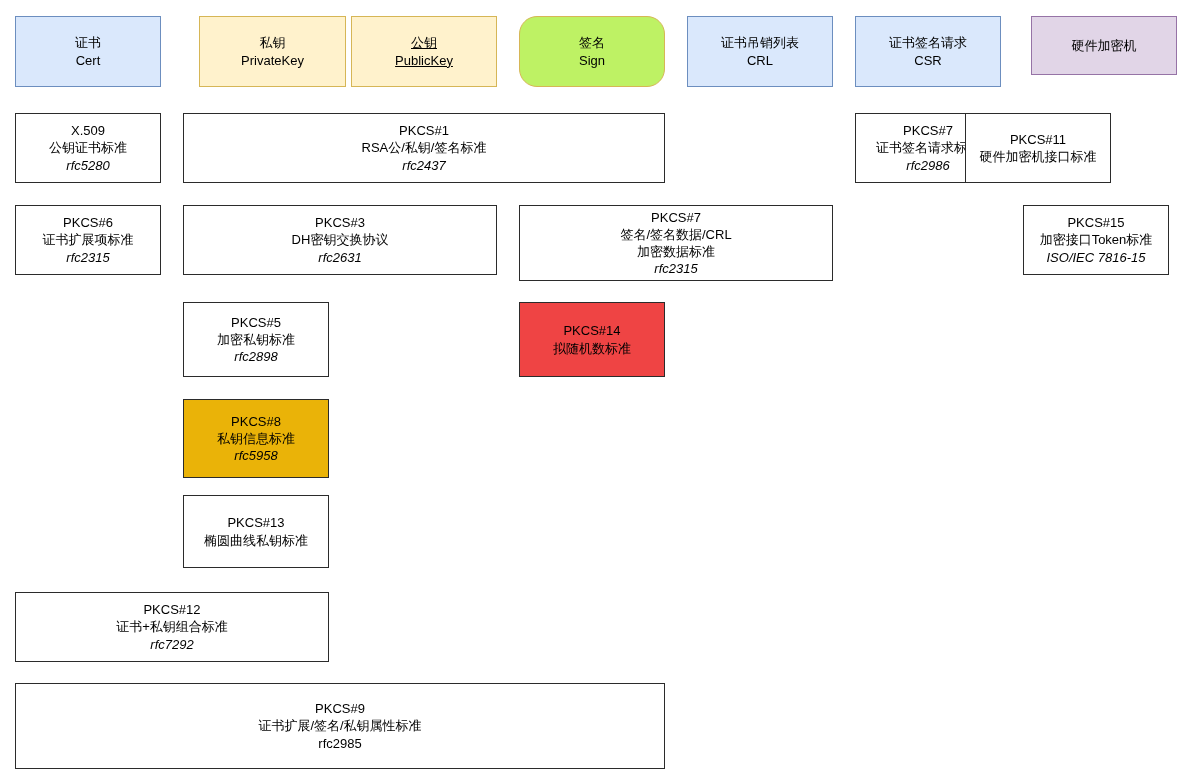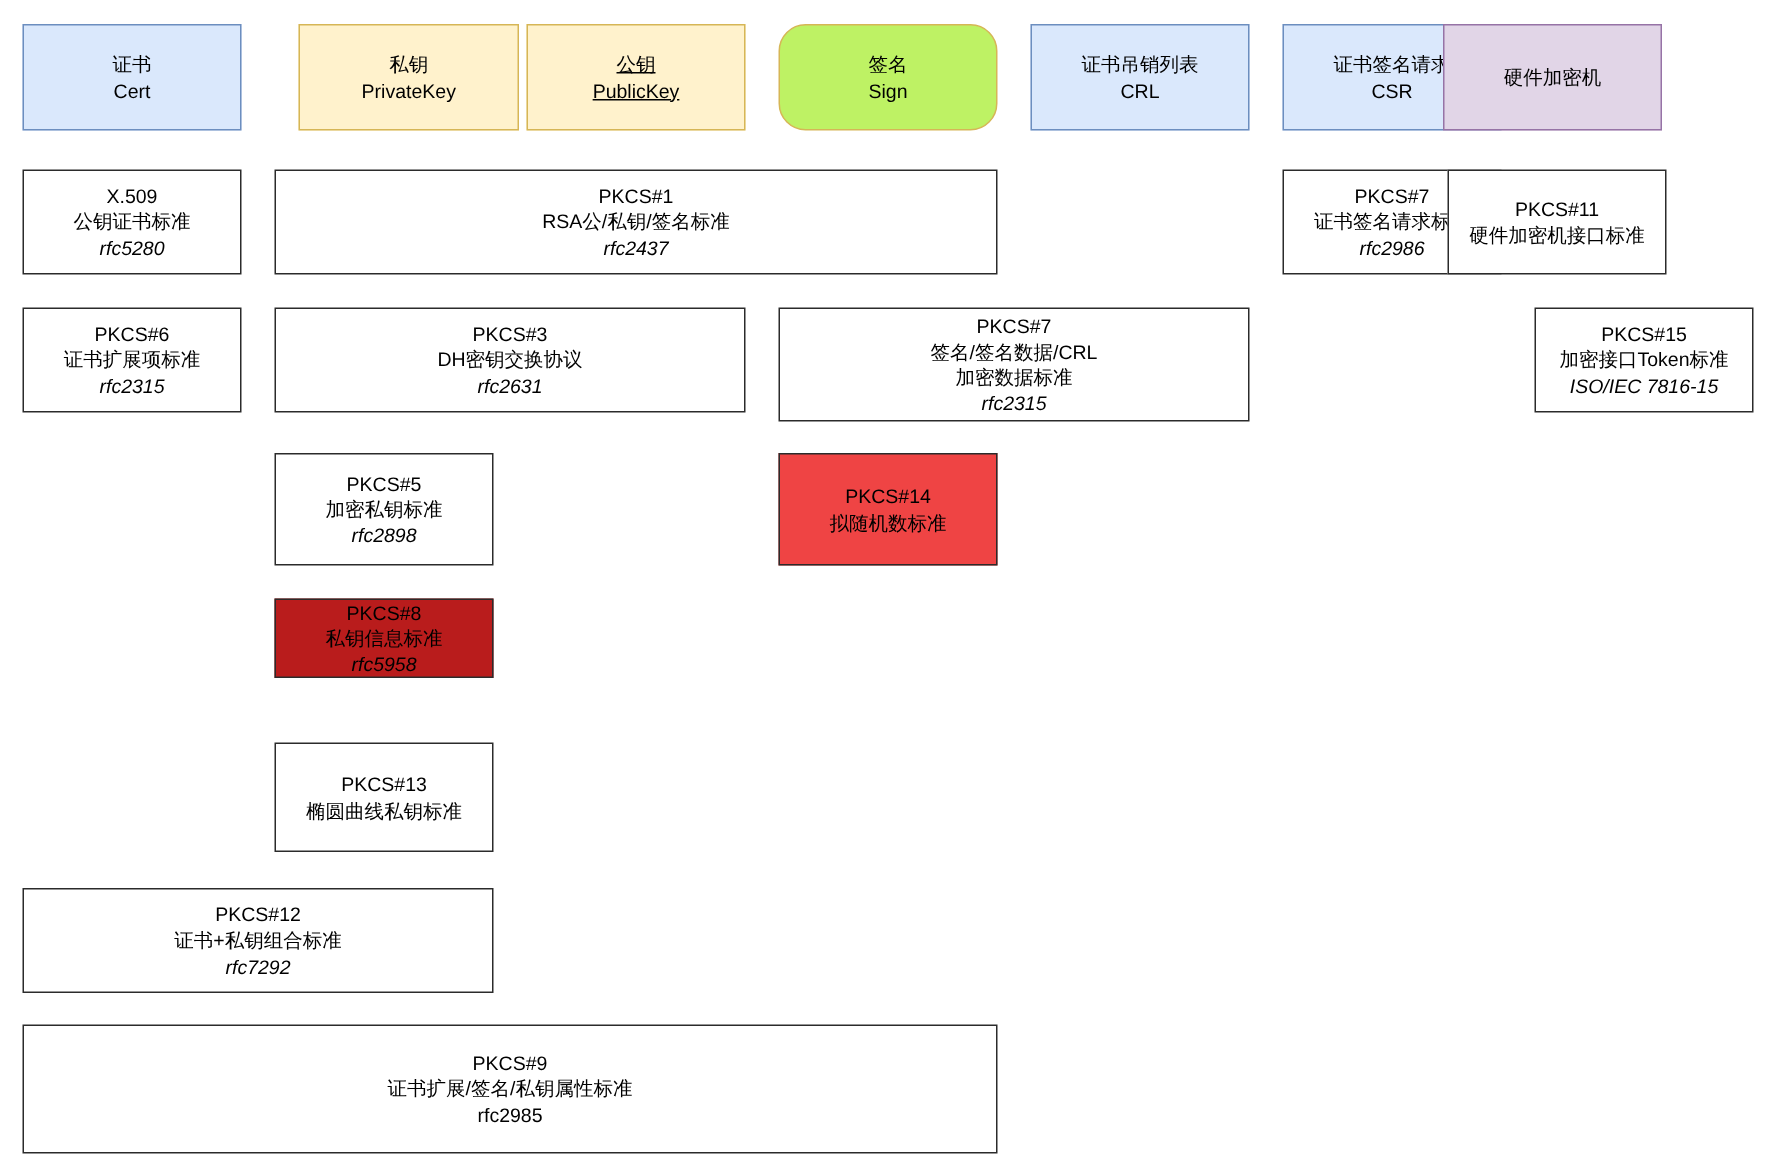--- a/index.html
+++ b/index.html
@@ -69,21 +69,21 @@
       <span class="line">Sign</span>
     </div>
     <div class="node header" style="background: rgb(218, 232, 252); border-color: rgb(108, 142, 191); left: 687px; top: 16px; width: 146px; height: 71px;">
       <span class="line">证书吊销列表</span>
       <span class="line">CRL</span>
     </div>
     <div class="node header" style="background: rgb(218, 232, 252); border-color: rgb(108, 142, 191); left: 855px; top: 16px; width: 146px; height: 71px;">
       <span class="line">证书签名请求</span>
       <span class="line">CSR</span>
     </div>
-    <div class="node header" style="background: rgb(225, 213, 231); border-color: rgb(150, 115, 166); left: 962px; top: 16px; width: 146px; height: 71px;">
+    <div class="node header" style="background: rgb(225, 213, 231); border-color: rgb(150, 115, 166); left: 1031px; top: 16px; width: 146px; height: 59px;">
       <span class="line">硬件加密机</span>
     </div>
     <div class="node spec" style="background: rgb(255, 255, 255); border-color: rgb(43, 43, 43); left: 15px; top: 113px; width: 146px; height: 70px;">
       <span class="line">X.509</span>
       <span class="line">公钥证书标准</span>
       <span class="line italic">rfc5280</span>
     </div>
     <div class="node spec" style="background: rgb(255, 255, 255); border-color: rgb(43, 43, 43); left: 183px; top: 113px; width: 482px; height: 70px;">
       <span class="line">PKCS#1</span>
       <span class="line">RSA公/私钥/签名标准</span>
@@ -121,21 +121,21 @@
     </div>
     <div class="node spec" style="background: rgb(255, 255, 255); border-color: rgb(43, 43, 43); left: 183px; top: 302px; width: 146px; height: 75px;">
       <span class="line">PKCS#5</span>
       <span class="line">加密私钥标准</span>
       <span class="line italic">rfc2898</span>
     </div>
     <div class="node spec" style="background: #ef4444; border-color: rgb(43, 43, 43); left: 519px; top: 302px; width: 146px; height: 75px;">
       <span class="line">PKCS#14</span>
       <span class="line">拟随机数标准</span>
     </div>
-    <div class="node spec" style="background: #b91c1c; border-color: rgb(43, 43, 43); left: 183px; top: 399px; width: 146px; height: 53px; text-align: center;">
+    <div class="node spec" style="background: #eab308; border-color: rgb(43, 43, 43); left: 183px; top: 399px; width: 146px; height: 79px; text-align: center;">
       <span class="line">PKCS#8</span>
       <span class="line">私钥信息标准</span>
       <span class="line italic">rfc5958</span>
     </div>
     <div class="node spec" style="background: rgb(255, 255, 255); border-color: rgb(43, 43, 43); left: 183px; top: 495px; width: 146px; height: 73px;">
       <span class="line">PKCS#13</span>
       <span class="line">椭圆曲线私钥标准</span>
     </div>
     <div class="node spec" style="background: rgb(255, 255, 255); border-color: rgb(43, 43, 43); left: 15px; top: 592px; width: 314px; height: 70px;">
       <span class="line">PKCS#12</span>

